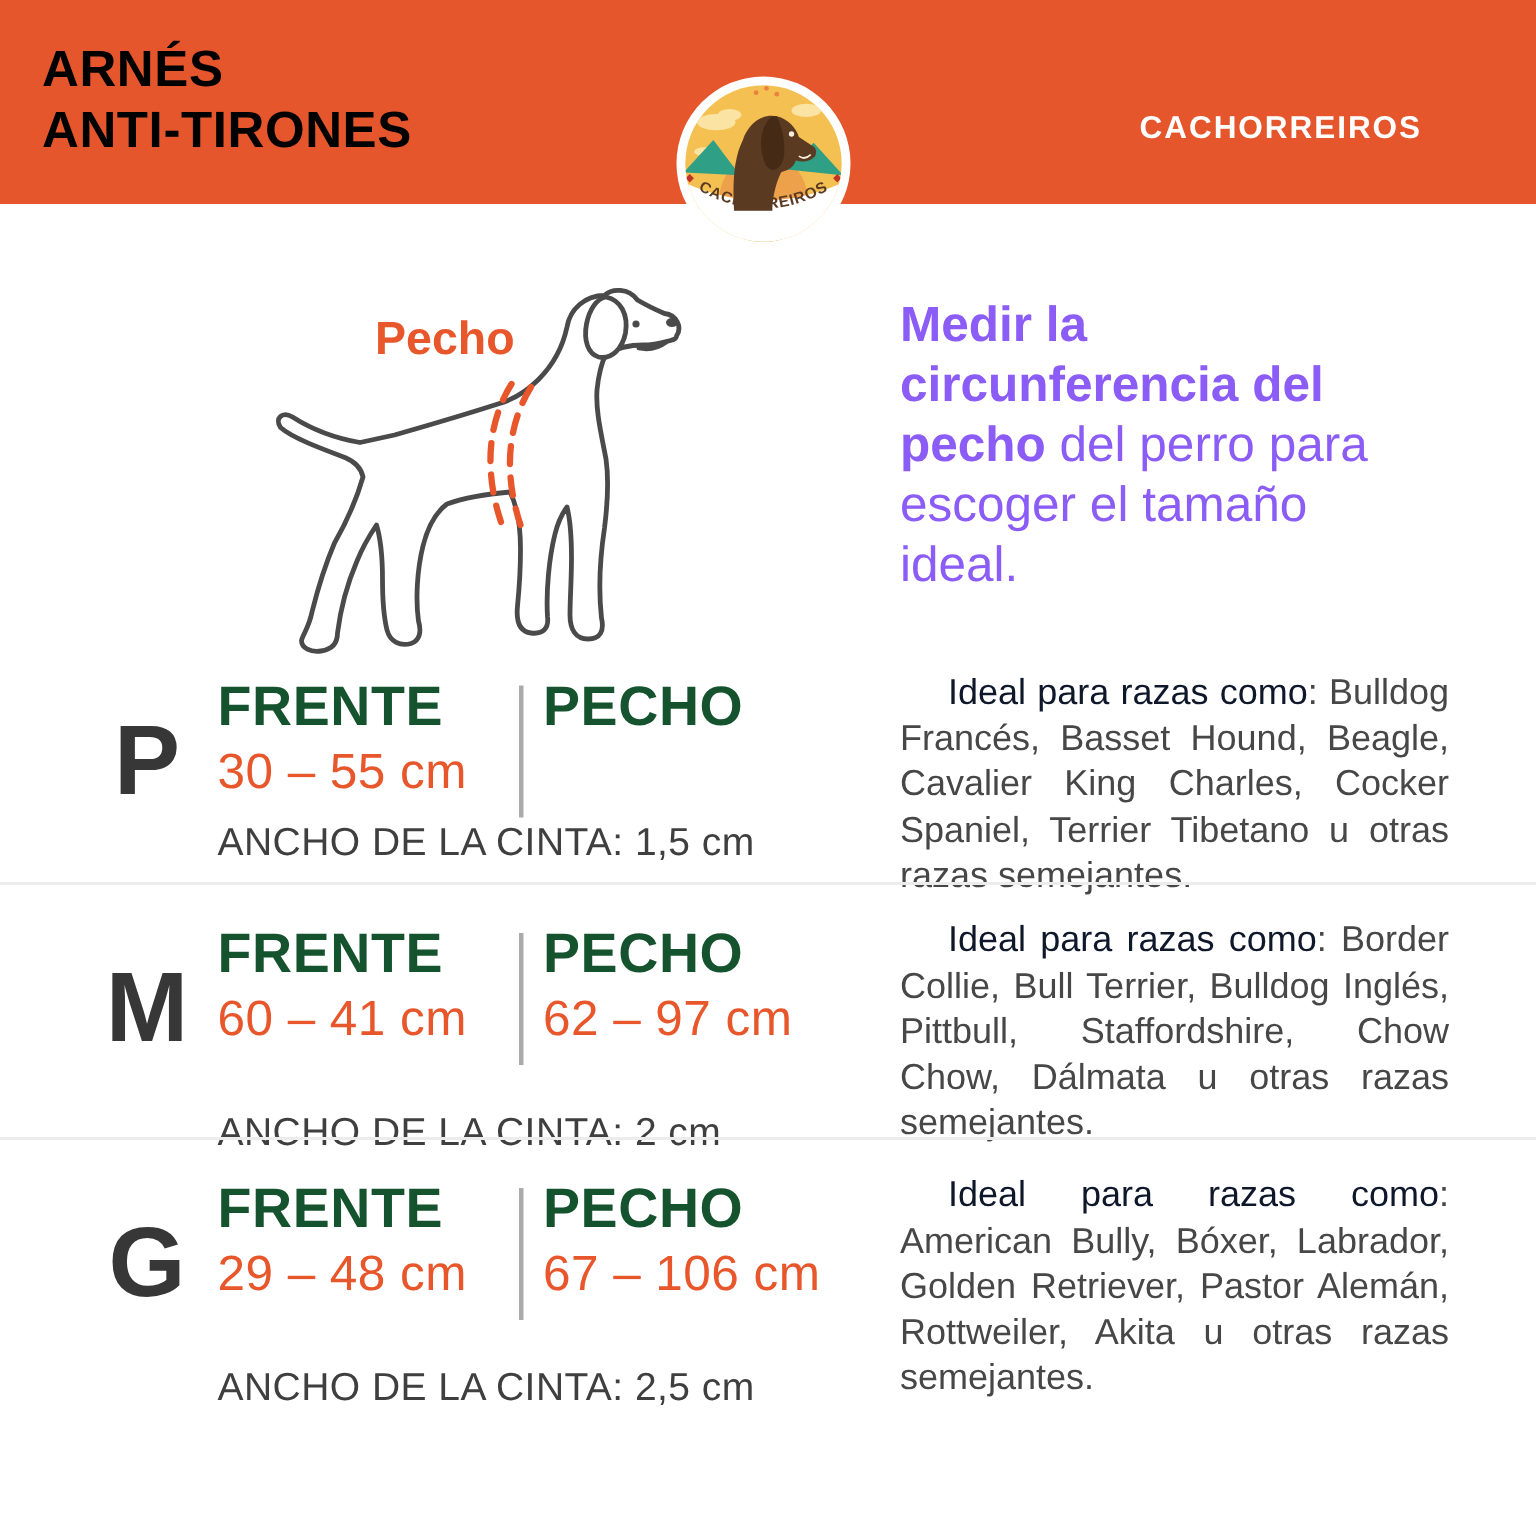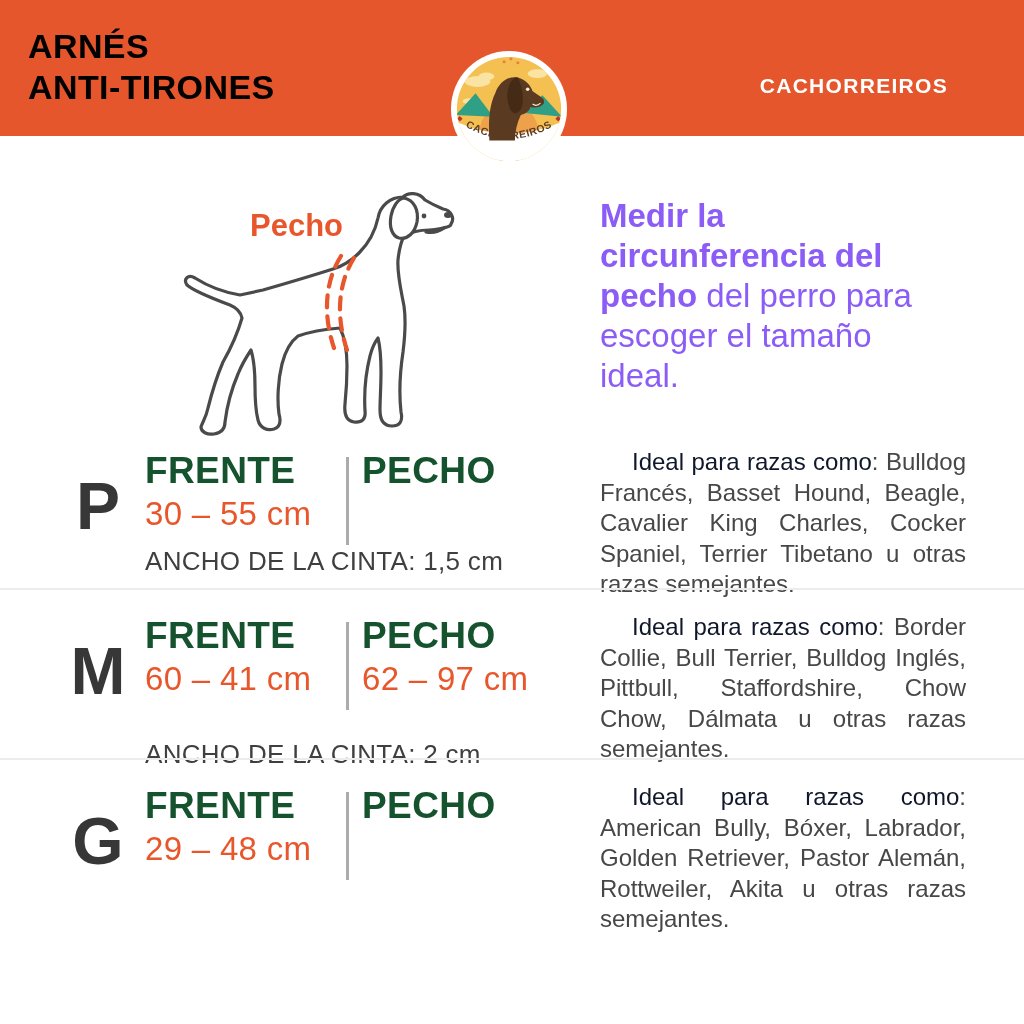--- a/index.html
+++ b/index.html
@@ -189,17 +189,19 @@
 
   <div class="row row-g">
     <div class="size-letter">G</div>
     <div class="front-col">
       <div class="col-header">FRENTE</div>
       <div class="col-range">29 – 48 cm</div>
     </div>
     <div class="vdiv"></div>
     <div class="chest-col">
       <div class="col-header">PECHO</div>
-    </div>
+      <div class="col-range">67 – 106 cm</div>
+    </div>
+    <div class="strap">ANCHO DE LA CINTA: 2,5 cm</div>
     <div class="breeds"><b>Ideal para razas como</b><span>: American Bully, Bóxer, Labrador, Golden Retriever, Pastor Alemán, Rottweiler, Akita u otras razas semejantes.</span></div>
   </div>
 
 </div>
 
 </body></html>

